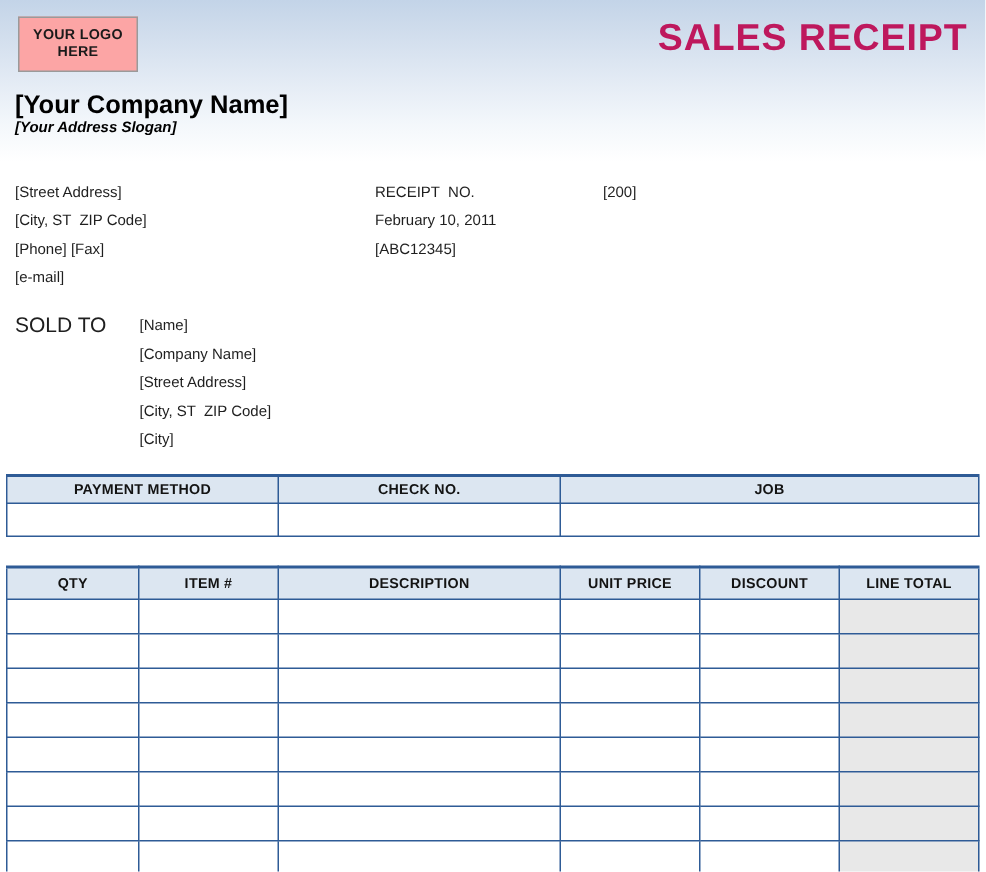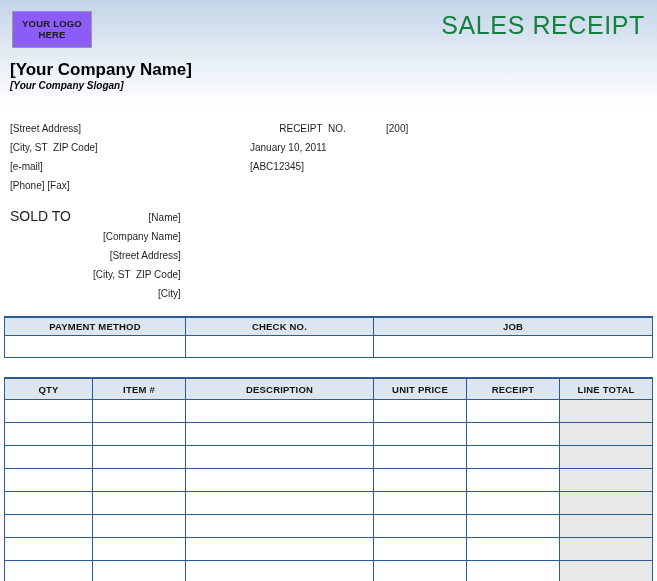--- a/index.html
+++ b/index.html
@@ -24,43 +24,43 @@
     height: 108px;
     background: linear-gradient(to bottom, #c3d4e8 0%, #cfdcec 18%, #e2eaf4 48%, #f3f7fb 76%, #ffffff 100%);
   }
 
   #logo-box {
     position: absolute;
     left: 12px;
     top: 11px;
     width: 80px;
     height: 37px;
-    background: #8b5cf6;
+    background: #fca5a5;
     border: 1px solid #9a9a9a;
     box-sizing: border-box;
     display: flex;
     align-items: center;
     justify-content: center;
     flex-direction: column;
     line-height: 1.15;
   }
   .logo-line {
     font-size: 9.5px;
     font-weight: bold;
     color: #1a1a1a;
     letter-spacing: 0.2px;
   }
 
   #doc-title {
     position: absolute;
     right: 12px;
     top: 11px;
     font-size: 25px;
-    font-weight: normal;
-    color: #15803d;
+    font-weight: bold;
+    color: #be185d;
     letter-spacing: 0.6px;
   }
 
   #company-name {
     position: absolute;
     left: 10px;
     top: 60px;
     font-size: 17px;
     font-weight: bold;
     color: #000000;
@@ -97,22 +97,22 @@
     font-size: 10px;
     color: #1f1f1f;
   }
   .meta-row {
     height: 19px;
     line-height: 19px;
     display: flex;
   }
   .meta-label {
     width: 125px;
-    text-align: center;
-    padding-right: 11px;
+    text-align: left;
+    padding-right: 27px;
     white-space: pre;
   }
   .meta-value {
     white-space: pre;
   }
 
   
   #sold-to-label {
     position: absolute;
     left: 10px;
@@ -125,21 +125,20 @@
     position: absolute;
     left: 93px;
     top: 208px;
     font-size: 10px;
     color: #1f1f1f;
   }
   #sold-to-lines .sold-line {
     height: 19px;
     line-height: 19px;
     white-space: pre;
-    text-align: right;
   }
 
   
   .grid-table {
     position: absolute;
     border-collapse: collapse;
     table-layout: fixed;
   }
   .grid-table th,
   .grid-table td {
@@ -188,36 +187,36 @@
 <div id="header-band"></div>
 
 <div id="logo-box">
   <div class="logo-line">YOUR LOGO</div>
   <div class="logo-line">HERE</div>
 </div>
 
 <div id="doc-title">SALES RECEIPT</div>
 
 <div id="company-name">[Your Company Name]</div>
-<div id="company-slogan">[Your Company Slogan]</div>
+<div id="company-slogan">[Your Address Slogan]</div>
 
 <div id="company-address">
   <div class="addr-line">[Street Address]</div>
   <div class="addr-line">[City, ST  ZIP Code]</div>
+  <div class="addr-line">[Phone] [Fax]</div>
   <div class="addr-line">[e-mail]</div>
-  <div class="addr-line">[Phone] [Fax]</div>
 </div>
 
 <div id="receipt-meta">
   <div class="meta-row">
     <div class="meta-label">RECEIPT  NO.</div>
     <div class="meta-value">[200]</div>
   </div>
   <div class="meta-row">
-    <div class="meta-value">January 10, 2011</div>
+    <div class="meta-value">February 10, 2011</div>
   </div>
   <div class="meta-row">
     <div class="meta-value">[ABC12345]</div>
   </div>
 </div>
 
 <div id="sold-to-label">SOLD TO</div>
 <div id="sold-to-lines">
   <div class="sold-line">[Name]</div>
   <div class="sold-line">[Company Name]</div>
@@ -256,21 +255,21 @@
     <col style="width:93px">
     <col style="width:93px">
     <col style="width:93px">
   </colgroup>
   <thead>
     <tr>
       <th>QTY</th>
       <th>ITEM #</th>
       <th>DESCRIPTION</th>
       <th>UNIT PRICE</th>
-      <th>RECEIPT</th>
+      <th>DISCOUNT</th>
       <th>LINE TOTAL</th>
     </tr>
   </thead>
   <tbody id="items-body">
       <tr>
         <td></td>
         <td></td>
         <td></td>
         <td></td>
         <td></td>

